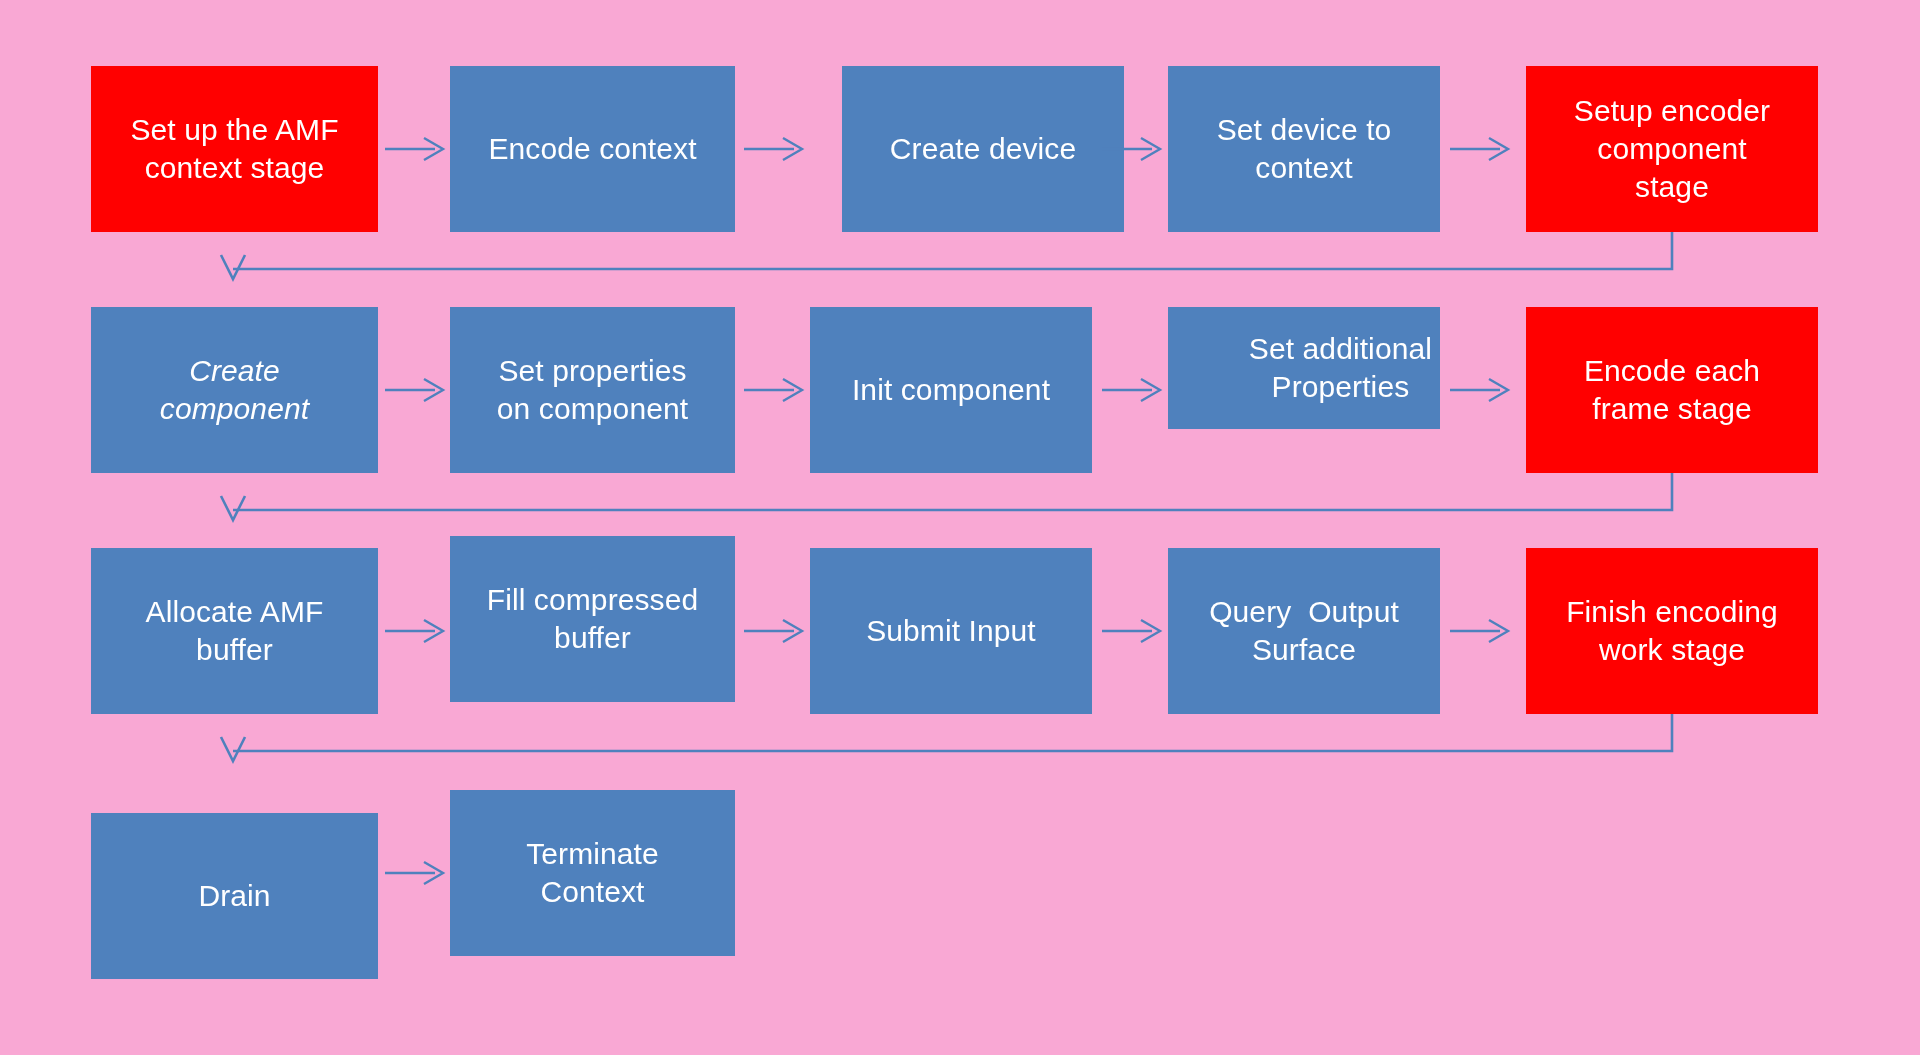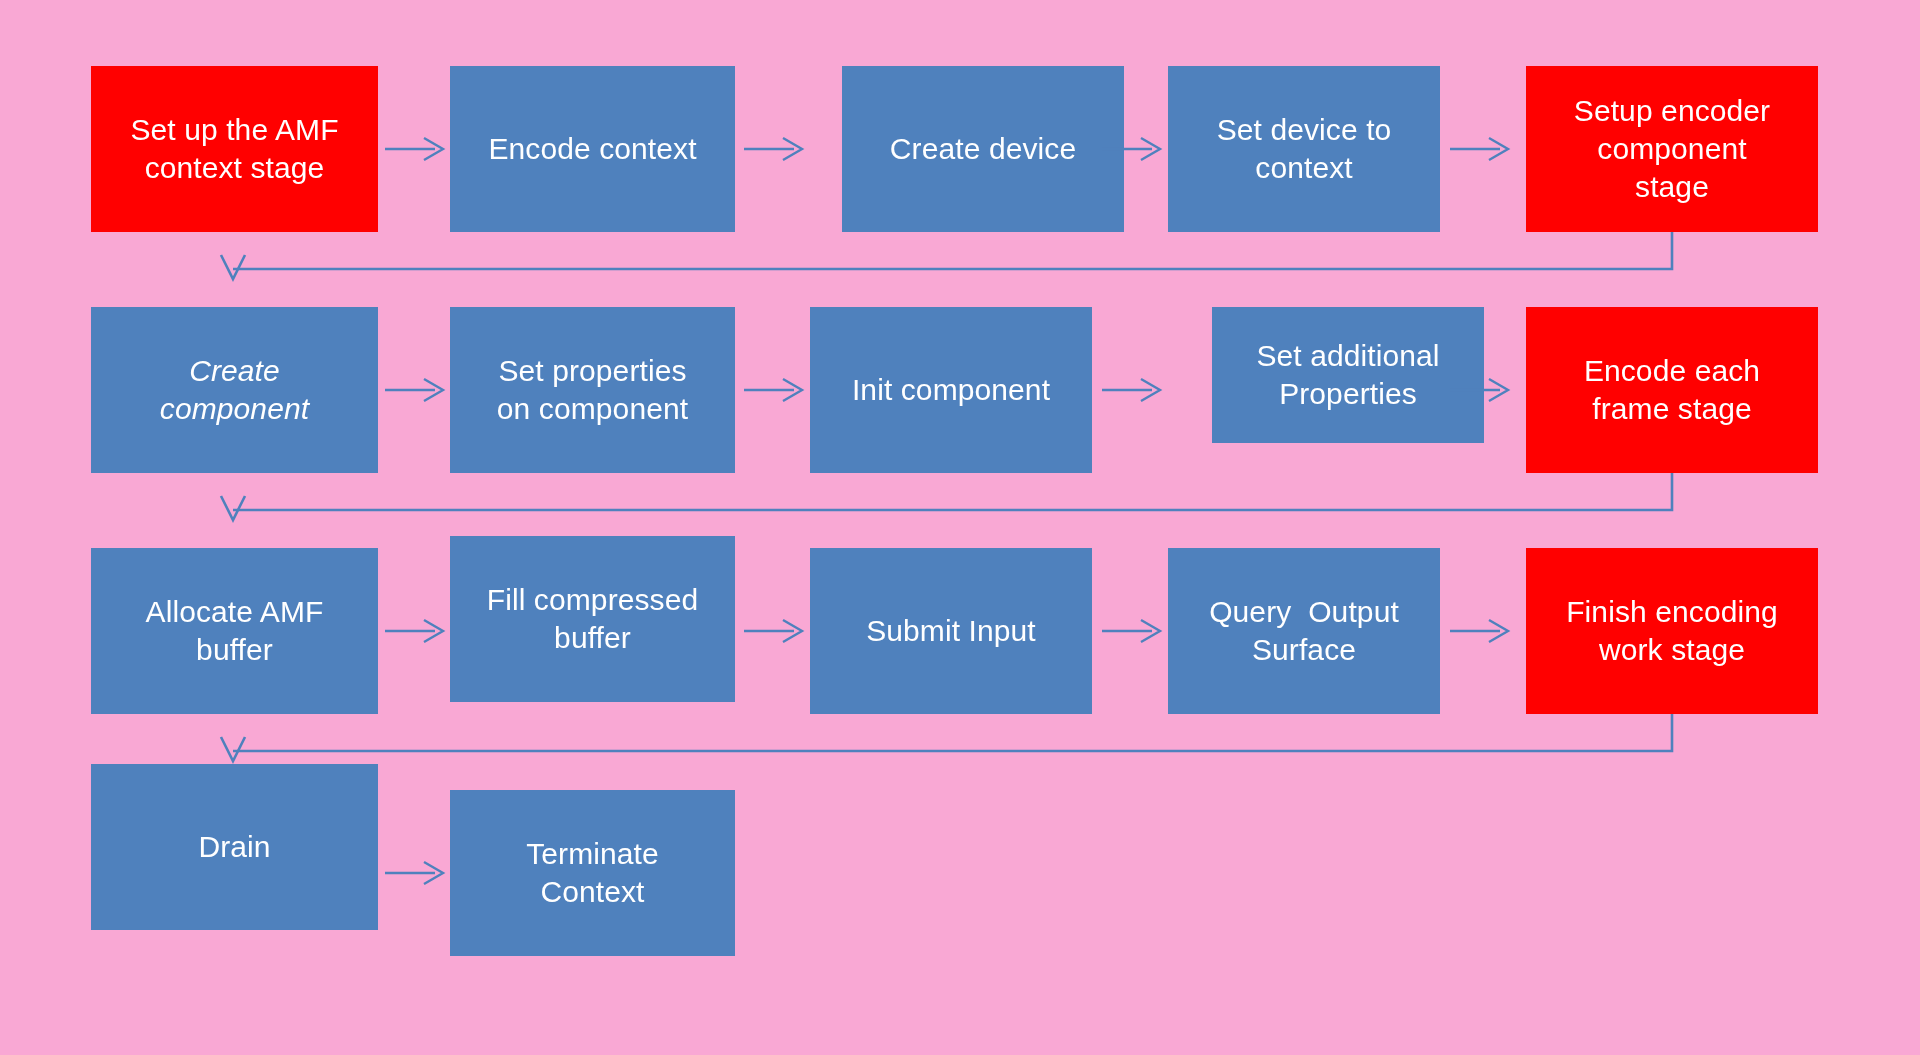--- a/index.html
+++ b/index.html
@@ -118,21 +118,21 @@
 
   <div class="node blue" style="left:810px; top:307px; width:282px; height:166px;">
     <span class="lbl">Init component</span>
   </div>
 
   <svg class="arrow-h" style="left:1100px; top:375px; width:64px; height:30px;" viewBox="0 0 64 30">
     <path d="M2 15 H52" stroke="#4F81BD" stroke-width="2.4" fill="none"></path>
     <path d="M41 4 L60 15 L41 26" stroke="#4F81BD" stroke-width="2.4" fill="none"></path>
   </svg>
 
-  <div class="node blue" style="left:1212px; top:307px; width:272px; height:136px;">
+  <div class="node blue" style="left:1168px; top:307px; width:272px; height:122px;justify-content:flex-end;">
     <span class="lbl">Set additional
 Properties</span>
   </div>
 
   <svg class="arrow-h" style="left:1448px; top:375px; width:64px; height:30px;" viewBox="0 0 64 30">
     <path d="M2 15 H52" stroke="#4F81BD" stroke-width="2.4" fill="none"></path>
     <path d="M41 4 L60 15 L41 26" stroke="#4F81BD" stroke-width="2.4" fill="none"></path>
   </svg>
 
   <div class="node red" style="left:1526px; top:307px; width:292px; height:166px;">
@@ -187,21 +187,21 @@
   <div class="node red" style="left:1526px; top:548px; width:292px; height:166px;">
     <span class="lbl">Finish encoding
 work stage</span>
   </div>
 
   <svg class="connector" style="left:205px; top:714px; width:1480px; height:76px;" viewBox="0 0 1480 76">
     <path d="M1467 0 V37 H28" stroke="#4F81BD" stroke-width="2.6" fill="none"></path>
     <path d="M16 23 L28 47 L40 23" stroke="#4F81BD" stroke-width="2.6" fill="none"></path>
   </svg>
 
-  <div class="node blue" style="left:91px; top:764px; width:287px; height:166px;">
+  <div class="node blue" style="left:91px; top:813px; width:287px; height:166px;">
     <span class="lbl">Drain</span>
   </div>
 
   <svg class="arrow-h" style="left:383px; top:858px; width:64px; height:30px;" viewBox="0 0 64 30">
     <path d="M2 15 H52" stroke="#4F81BD" stroke-width="2.4" fill="none"></path>
     <path d="M41 4 L60 15 L41 26" stroke="#4F81BD" stroke-width="2.4" fill="none"></path>
   </svg>
 
   <div class="node blue" style="left:450px; top:790px; width:285px; height:166px;">
     <span class="lbl">Terminate

